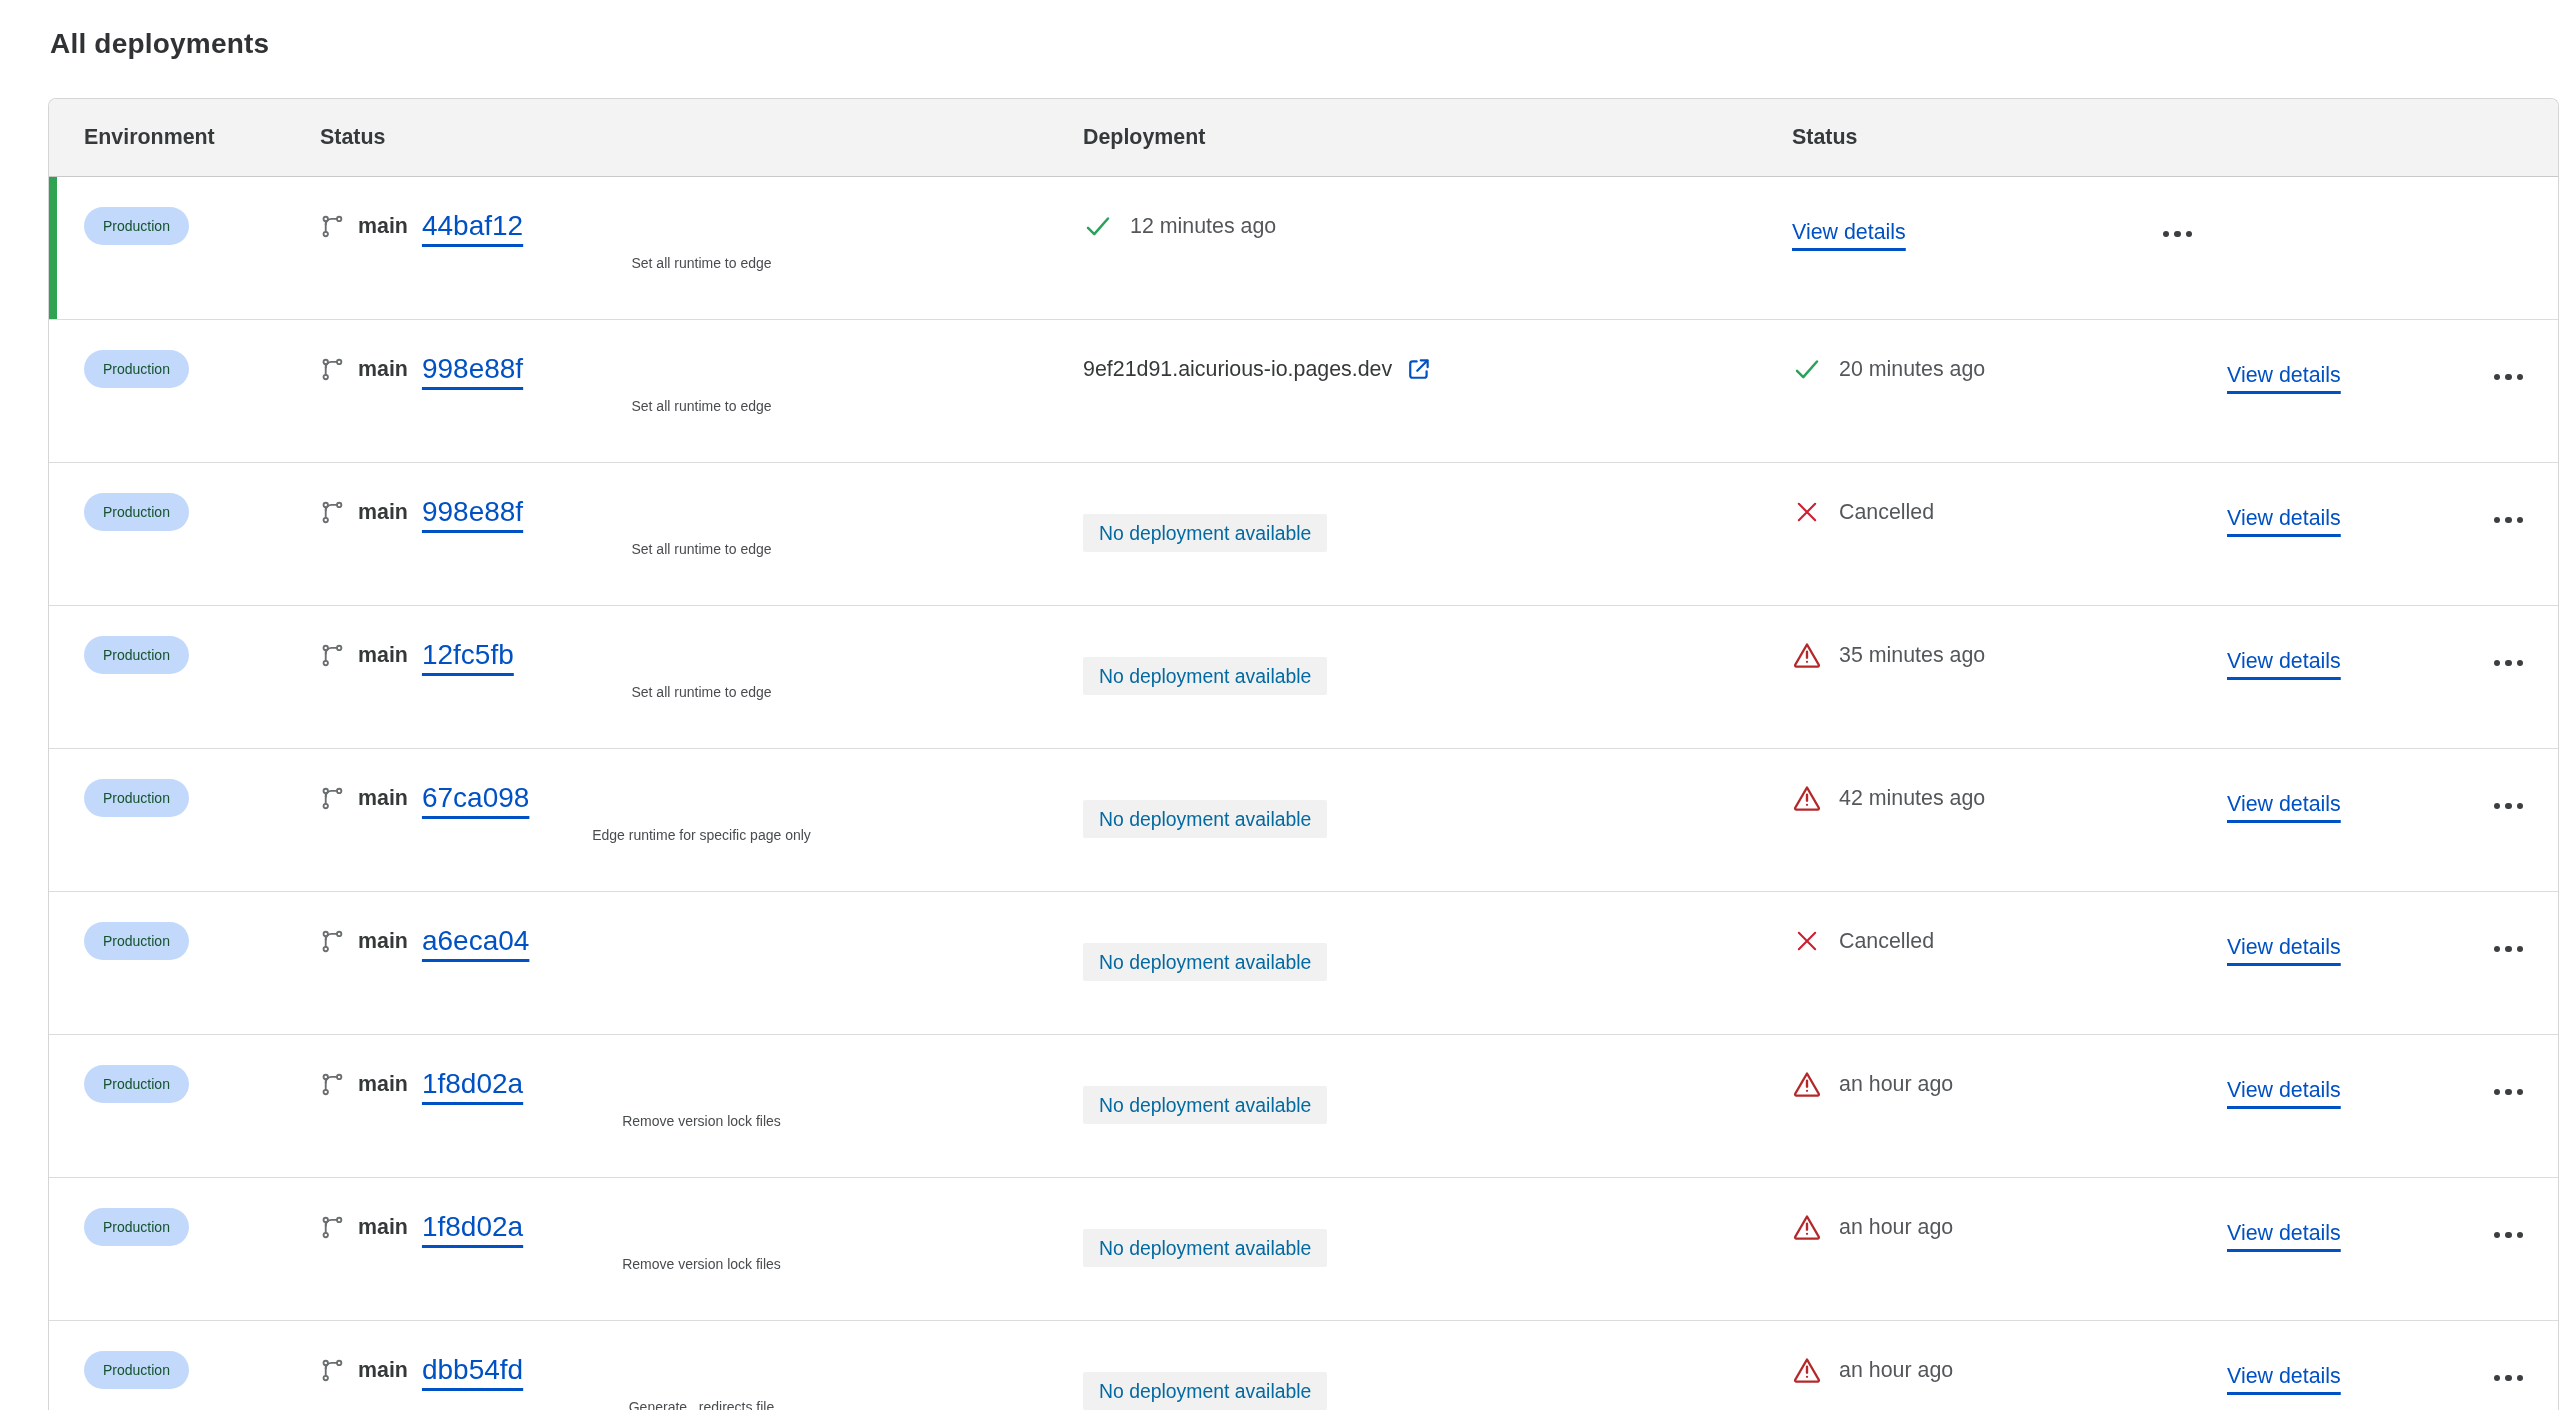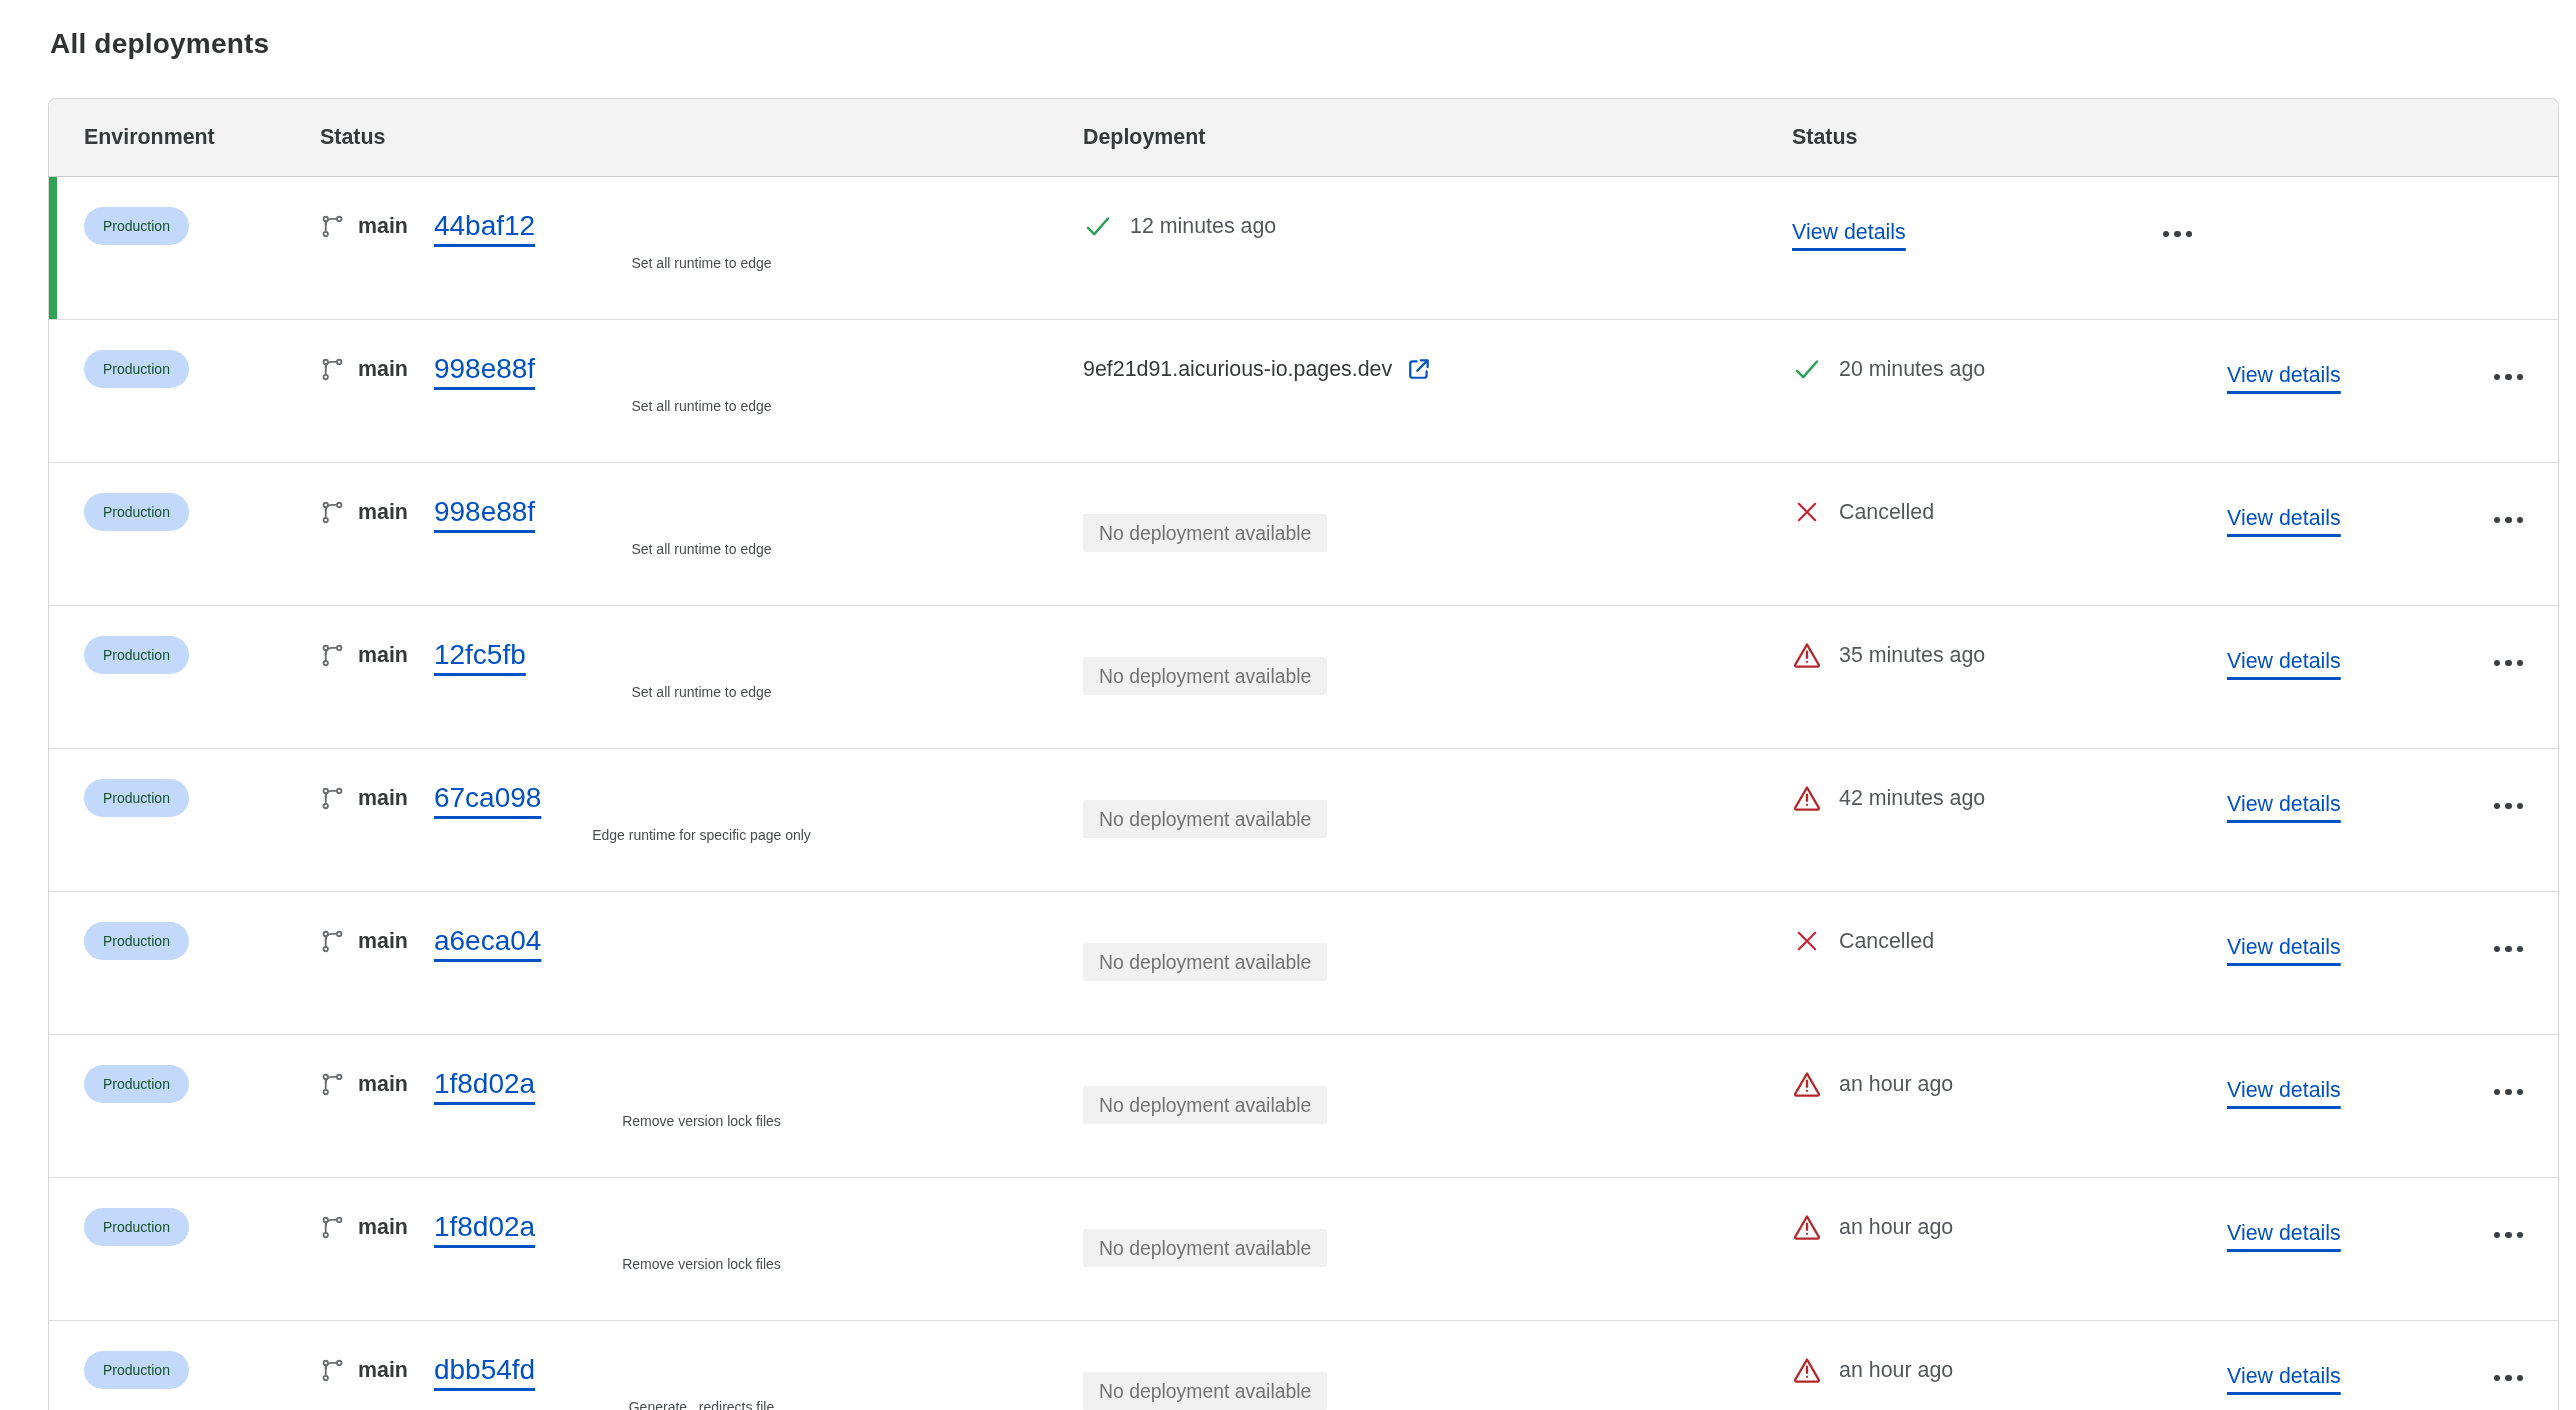--- a/index.html
+++ b/index.html
@@ -15,27 +15,27 @@
   .thead { align-items:center; height:78px; background:#f3f3f3; border-bottom:1px solid #c9c9c9; border-radius:8px 8px 0 0; font-size:21.4px; font-weight:700; color:#36393a; }
 
   .row { position:relative; padding-top:30px; height:143px; border-bottom:1px solid #dcdcdc; background:#fff; }
   .row.current::before { content:""; position:absolute; left:0; top:0; bottom:0; width:8px; background:#2fa352; }
 
   .line1 { display:flex; align-items:center; height:38px; }
 
   .env-pill { display:inline-flex; align-items:center; height:38px; padding:0 19px; border-radius:19px; background:#c3d9fb; color:#14532d; font-size:14px; white-space:nowrap; }
 
   .branch-icon { display:flex; margin-right:13px; }
-  .branch-name { font-weight:700; font-size:21.4px; color:#36393a; margin-right:26px; }
+  .branch-name { font-weight:700; font-size:21.4px; color:#36393a; margin-right:14px; }
   .commit-link { font-size:28px; color:#0051c3; text-decoration:underline; text-decoration-thickness:2.5px; text-underline-offset:9px; cursor:pointer; }
   .commit-message { margin-top:10px; font-size:14px; color:#494c4f;text-align:center; }
 
   .deploy-url { font-size:21.4px; color:#36393a; }
   .external-btn { display:flex; align-items:center; margin-left:13px; background:none; border:none; padding:0; cursor:pointer; }
-  .nd-pill { display:inline-flex; align-items:center; height:38px; padding:0 16px; border-radius:2px; background:#f1f1f1; color:#737373; font-size:19.4px; white-space:nowrap;margin-top:42px; }
+  .nd-pill { display:inline-flex; align-items:center; height:38px; padding:0 16px; border-radius:2px; background:#f1f1f1; color:#0369a1; font-size:19.4px; white-space:nowrap;margin-top:42px; }
 
   .status-icon { display:flex; margin-right:17px; width:30px; justify-content:center; }
   .status-icon svg { display:none; }
   .row.st-success  .icon-check   { display:block; }
   .row.st-cancelled .icon-x      { display:block; }
   .row.st-warning  .icon-warning { display:block; }
   .status-text { font-size:21.4px; color:#54575a; }
 
   .actions { display:flex; align-items:flex-end; justify-content:space-between; height:38px; padding-right:33px; }
   .view-details { font-size:21.4px; color:#0051c3; text-decoration:underline; text-decoration-thickness:2.5px; text-underline-offset:9px; cursor:pointer; white-space:nowrap; }

